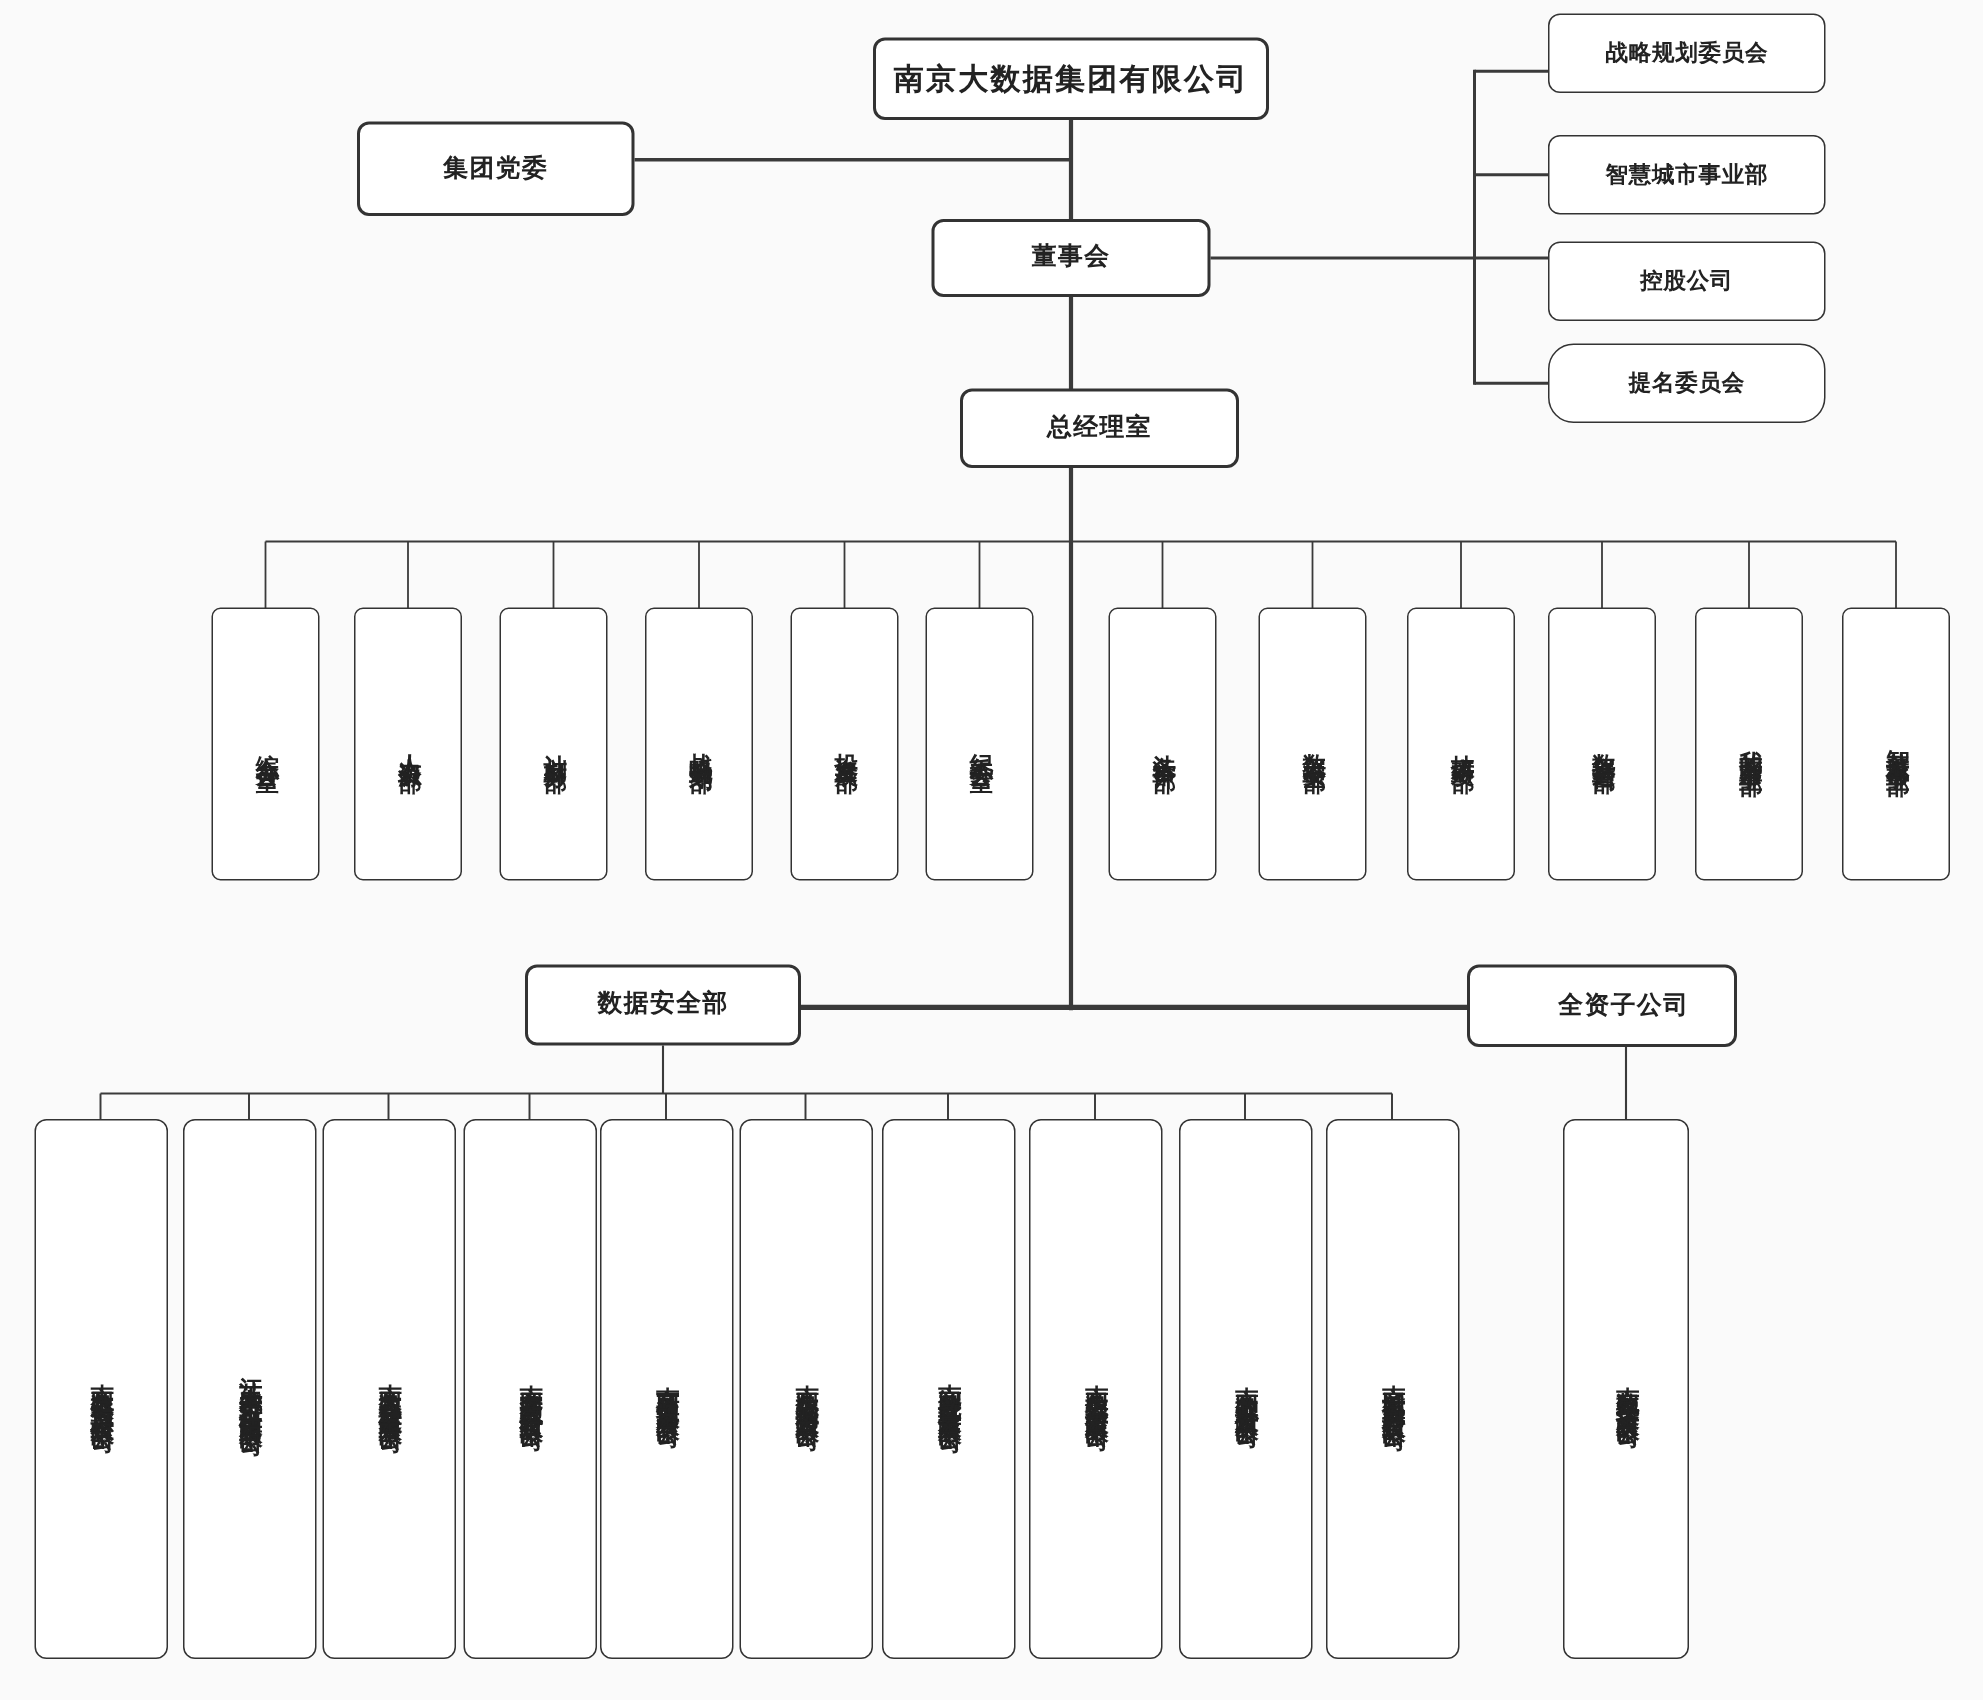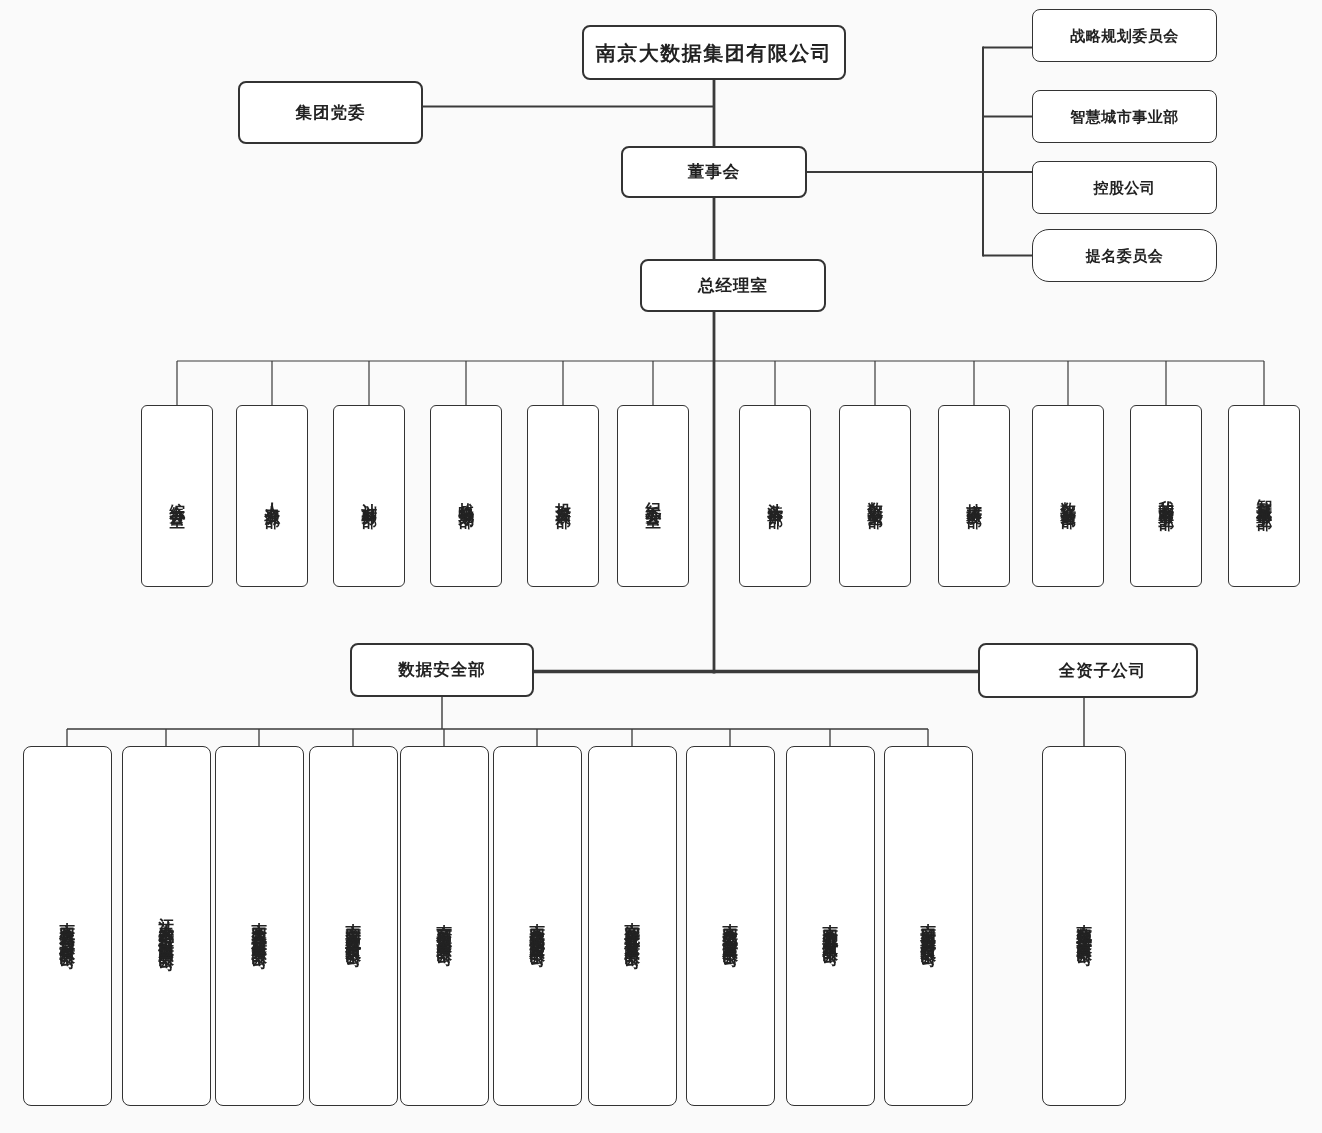--- a/index.html
+++ b/index.html
@@ -93,21 +93,21 @@
   <div class="node company" id="node-company" style="left: 582px; top: 25px; width: 264px; height: 55px;">南京大数据集团有限公司</div>
 
   <div class="node" id="node-party" style="left: 238px; top: 81px; width: 185px; height: 63px;">集团党委</div>
 
   <div class="node" id="node-board" style="left: 621px; top: 146px; width: 186px; height: 52px;">董事会</div>
 
   <div class="node" id="node-gm" style="left: 621px; top: 259px; width: 186px; height: 53px; margin-left: 19px;">总经理室</div>
 
   <div class="node" id="node-holding" style="left: 350px; top: 643px; width: 184px; height: 54px;">数据安全部</div>
 
-  <div class="node" id="node-wholly" style="left: 978px; top: 643px; width: 220px; height: 55px; padding-left: 29px;">全资子公司</div>
+  <div class="node" id="node-wholly" style="left: 978px; top: 643px; width: 180px; height: 55px; padding-left: 29px;">全资子公司</div>
 
   <div id="committees-group">
       <div class="node committee" style="left: 1032px; top: 9px; width: 185px; height: 53px;">战略规划委员会</div>
       <div class="node committee" style="left: 1032px; top: 90px; width: 185px; height: 53px;">智慧城市事业部</div>
       <div class="node committee" style="left: 1032px; top: 161px; width: 185px; height: 53px;">控股公司</div>
       <div class="node committee" style="left: 1032px; top: 229px; width: 185px; height: 53px; border-radius: 17px;">提名委员会</div>
     </div>
   <div id="departments-group">
       <div class="node vertical department" style="left: 141px; top: 405px; width: 72px; height: 182px;">综合办公室</div>
       <div class="node vertical department" style="left: 236px; top: 405px; width: 72px; height: 182px;">人力资源部</div>

